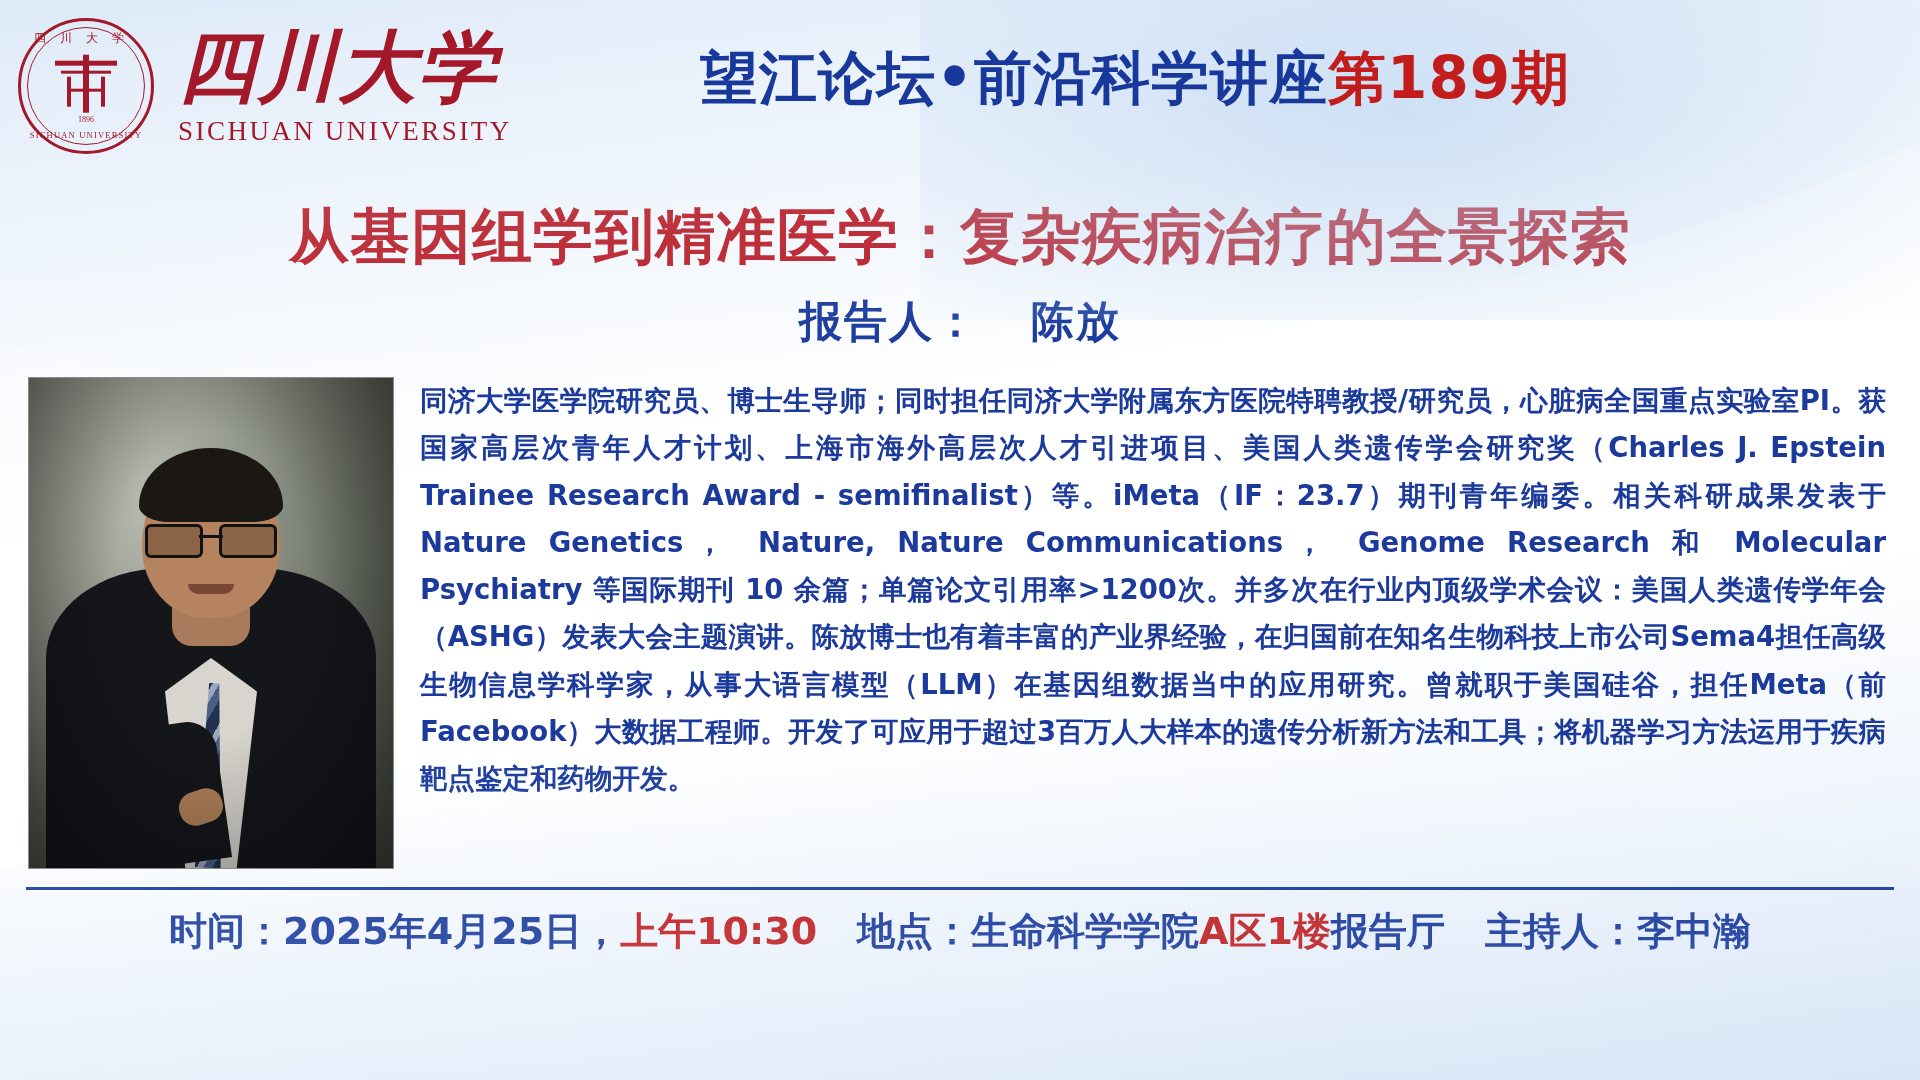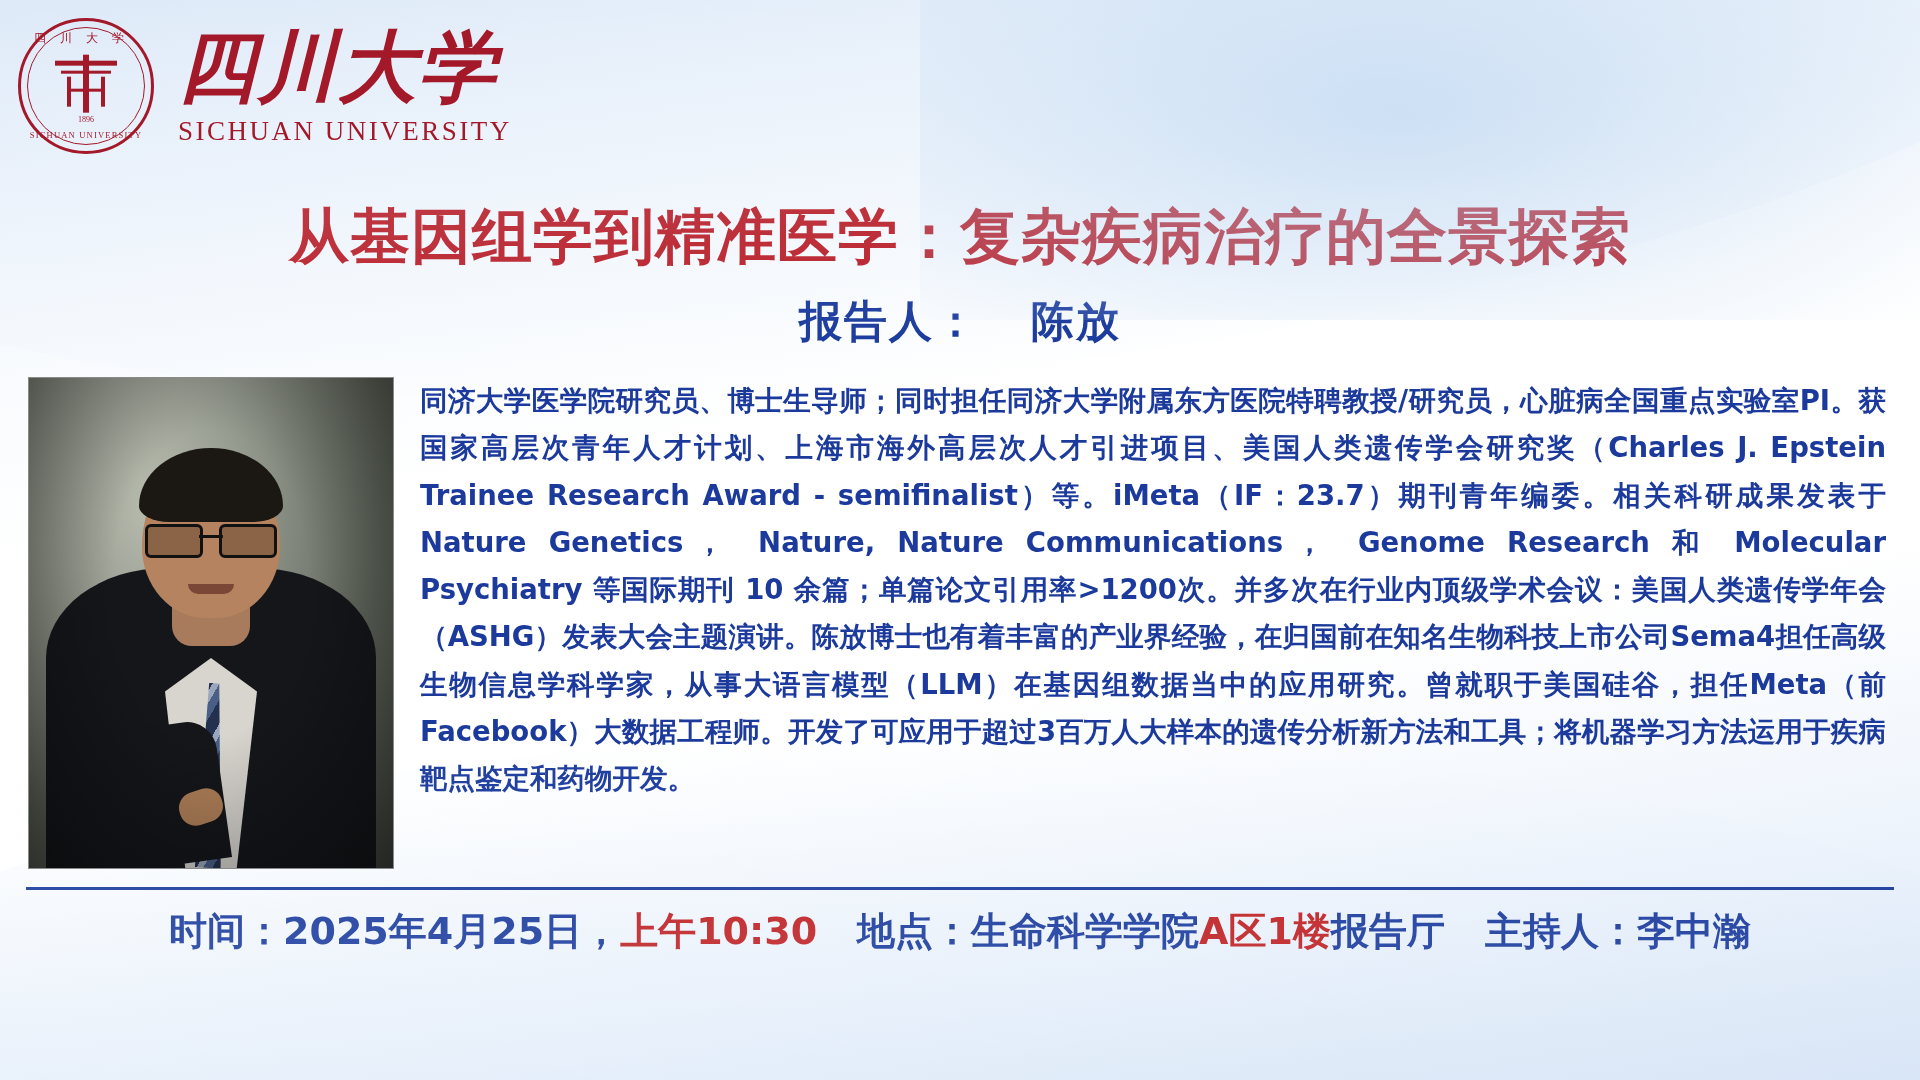--- a/index.html
+++ b/index.html
@@ -337,20 +337,23 @@
         </div>
         <div class="year">1896</div>
         <div class="en-arc">SICHUAN UNIVERSITY</div>
       </div>
       <div class="univ-text">
         <div class="univ-cn">四川大学</div>
         <div class="univ-en">SICHUAN UNIVERSITY</div>
       </div>
     </div>
 
+    <div class="forum-line">
+      <span class="blue">望江论坛•前沿科学讲座</span><span class="red">第189期</span>
+    </div>
   </div>
 
   <div class="talk-title">从基因组学到精准医学：复杂疾病治疗的全景探索</div>
   <div class="speaker-line">
     <span>报告人：</span>
     <span style="display:inline-block;width:18px;"></span>
     <span>陈放</span>
   </div>
 
   <div class="body-area">

